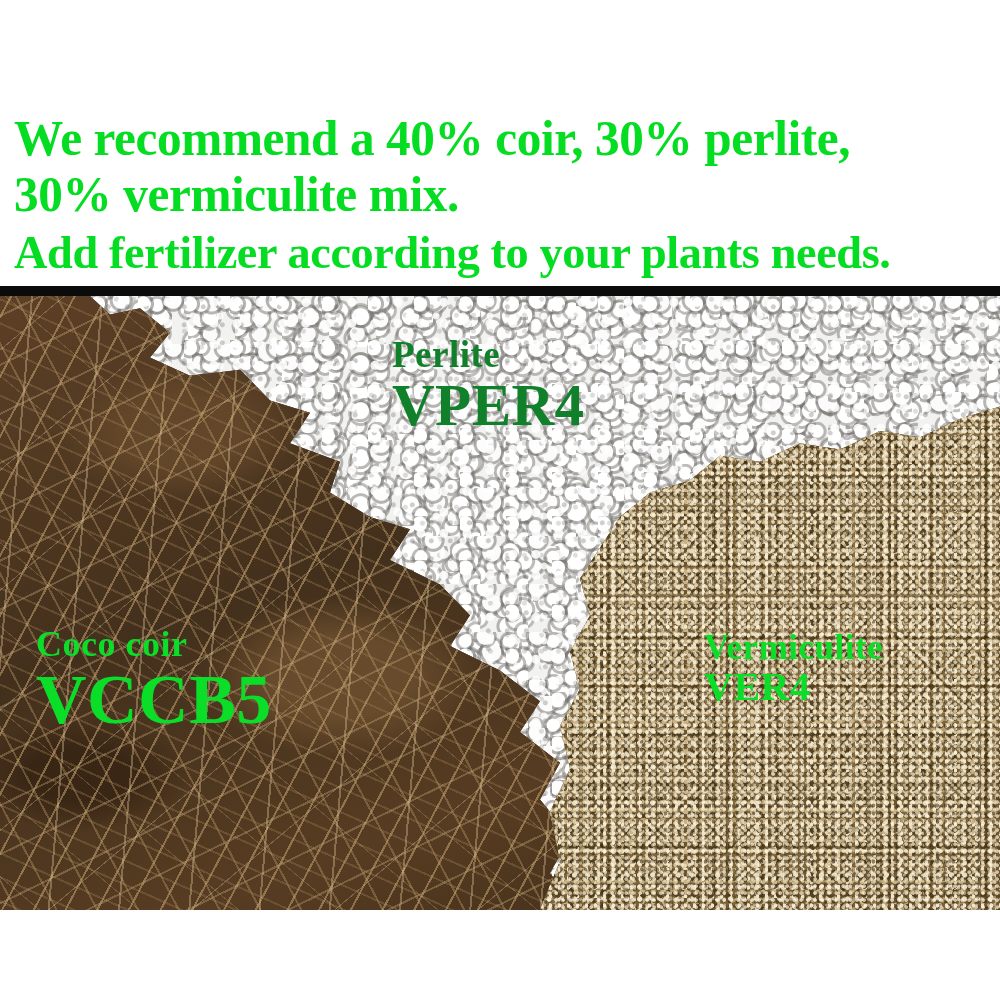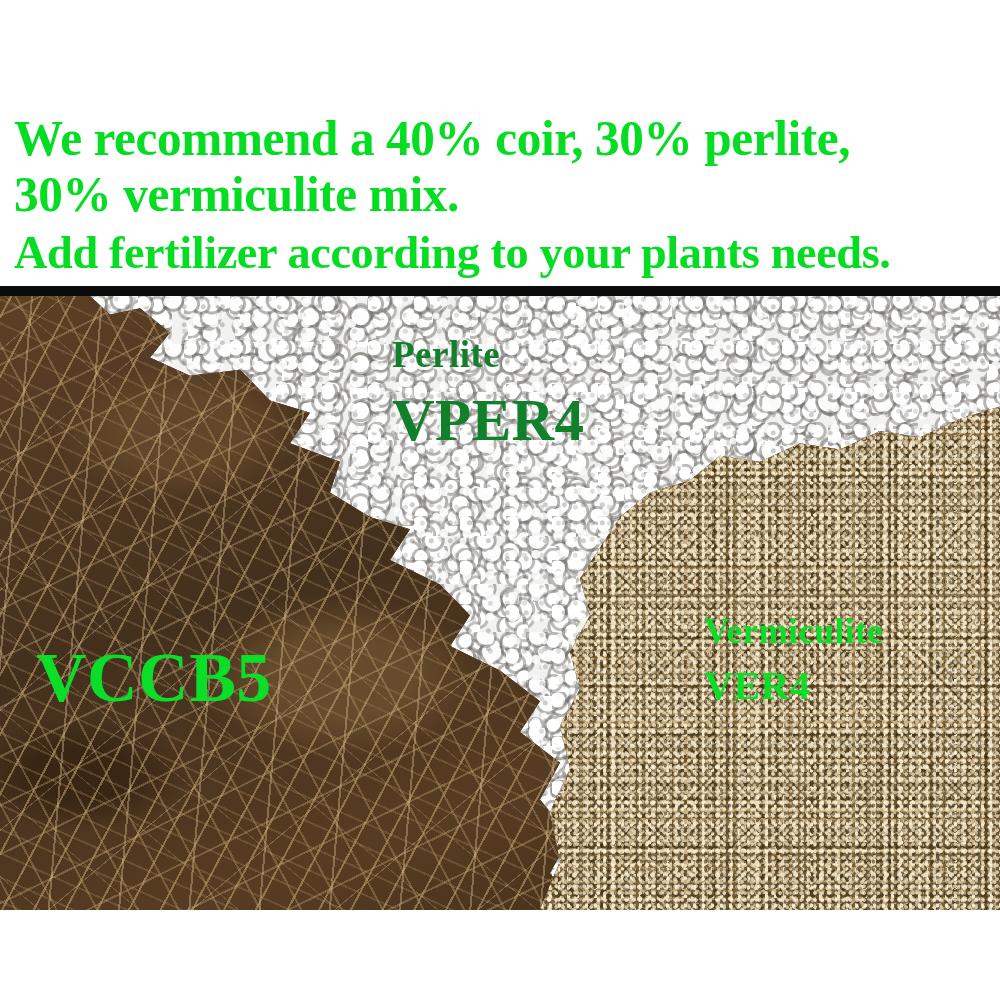--- a/index.html
+++ b/index.html
@@ -207,21 +207,21 @@
   
   .label-group {
     position: absolute;
     text-align: left;
     font-family: "Liberation Serif", "DejaVu Serif", serif;
     font-weight: bold;
     line-height: 1.02;
     white-space: nowrap;
   }
   .label-name  { display: block; font-size: 38px; letter-spacing: 0.5px; }
-  .label-code  { display: block; font-size: 58px; letter-spacing: 0.5px; margin-top: 16px; }
+  .label-code  { display: block; font-size: 58px; letter-spacing: 0.5px; margin-top: 1px; }
 
   
   .lbl-perlite {
     left: 392px;
     top: 40px;
     color: #10802a;
   }
   .lbl-perlite .label-name { font-size: 37px; }
   .lbl-perlite .label-code { font-size: 59px; }
 
@@ -230,21 +230,21 @@
     left: 36px;
     top: 330px;
     color: #0ade28;
   }
   .lbl-coir .label-name { font-size: 36px; }
   .lbl-coir .label-code { font-size: 70px; }
 
   
   .lbl-vermiculite {
     left: 704px;
-    top: 318px;
+    top: 334px;
     color: #0ade28;
     font-family: Liberation Serif, serif;
   }
   .lbl-vermiculite .label-name { font-size: 35px; }
   .lbl-vermiculite .label-code { font-size: 40px; }
 
   .bottom-space {
     position: absolute;
     left: 0;
     top: 910px;
@@ -278,20 +278,21 @@
     <div class="layer vermiculite-layer">
       <div class="vermiculite-grain"></div>
     </div>
 
     <div class="label-group lbl-perlite">
       <span class="label-name">Perlite</span>
       <span class="label-code">VPER4</span>
     </div>
 
     <div class="label-group lbl-coir">
+      <span class="label-name">Coco coir</span>
       <span class="label-code">VCCB5</span>
     </div>
 
     <div class="label-group lbl-vermiculite">
       <span class="label-name">Vermiculite</span>
       <span class="label-code">VER4</span>
     </div>
 
   </div>
 

